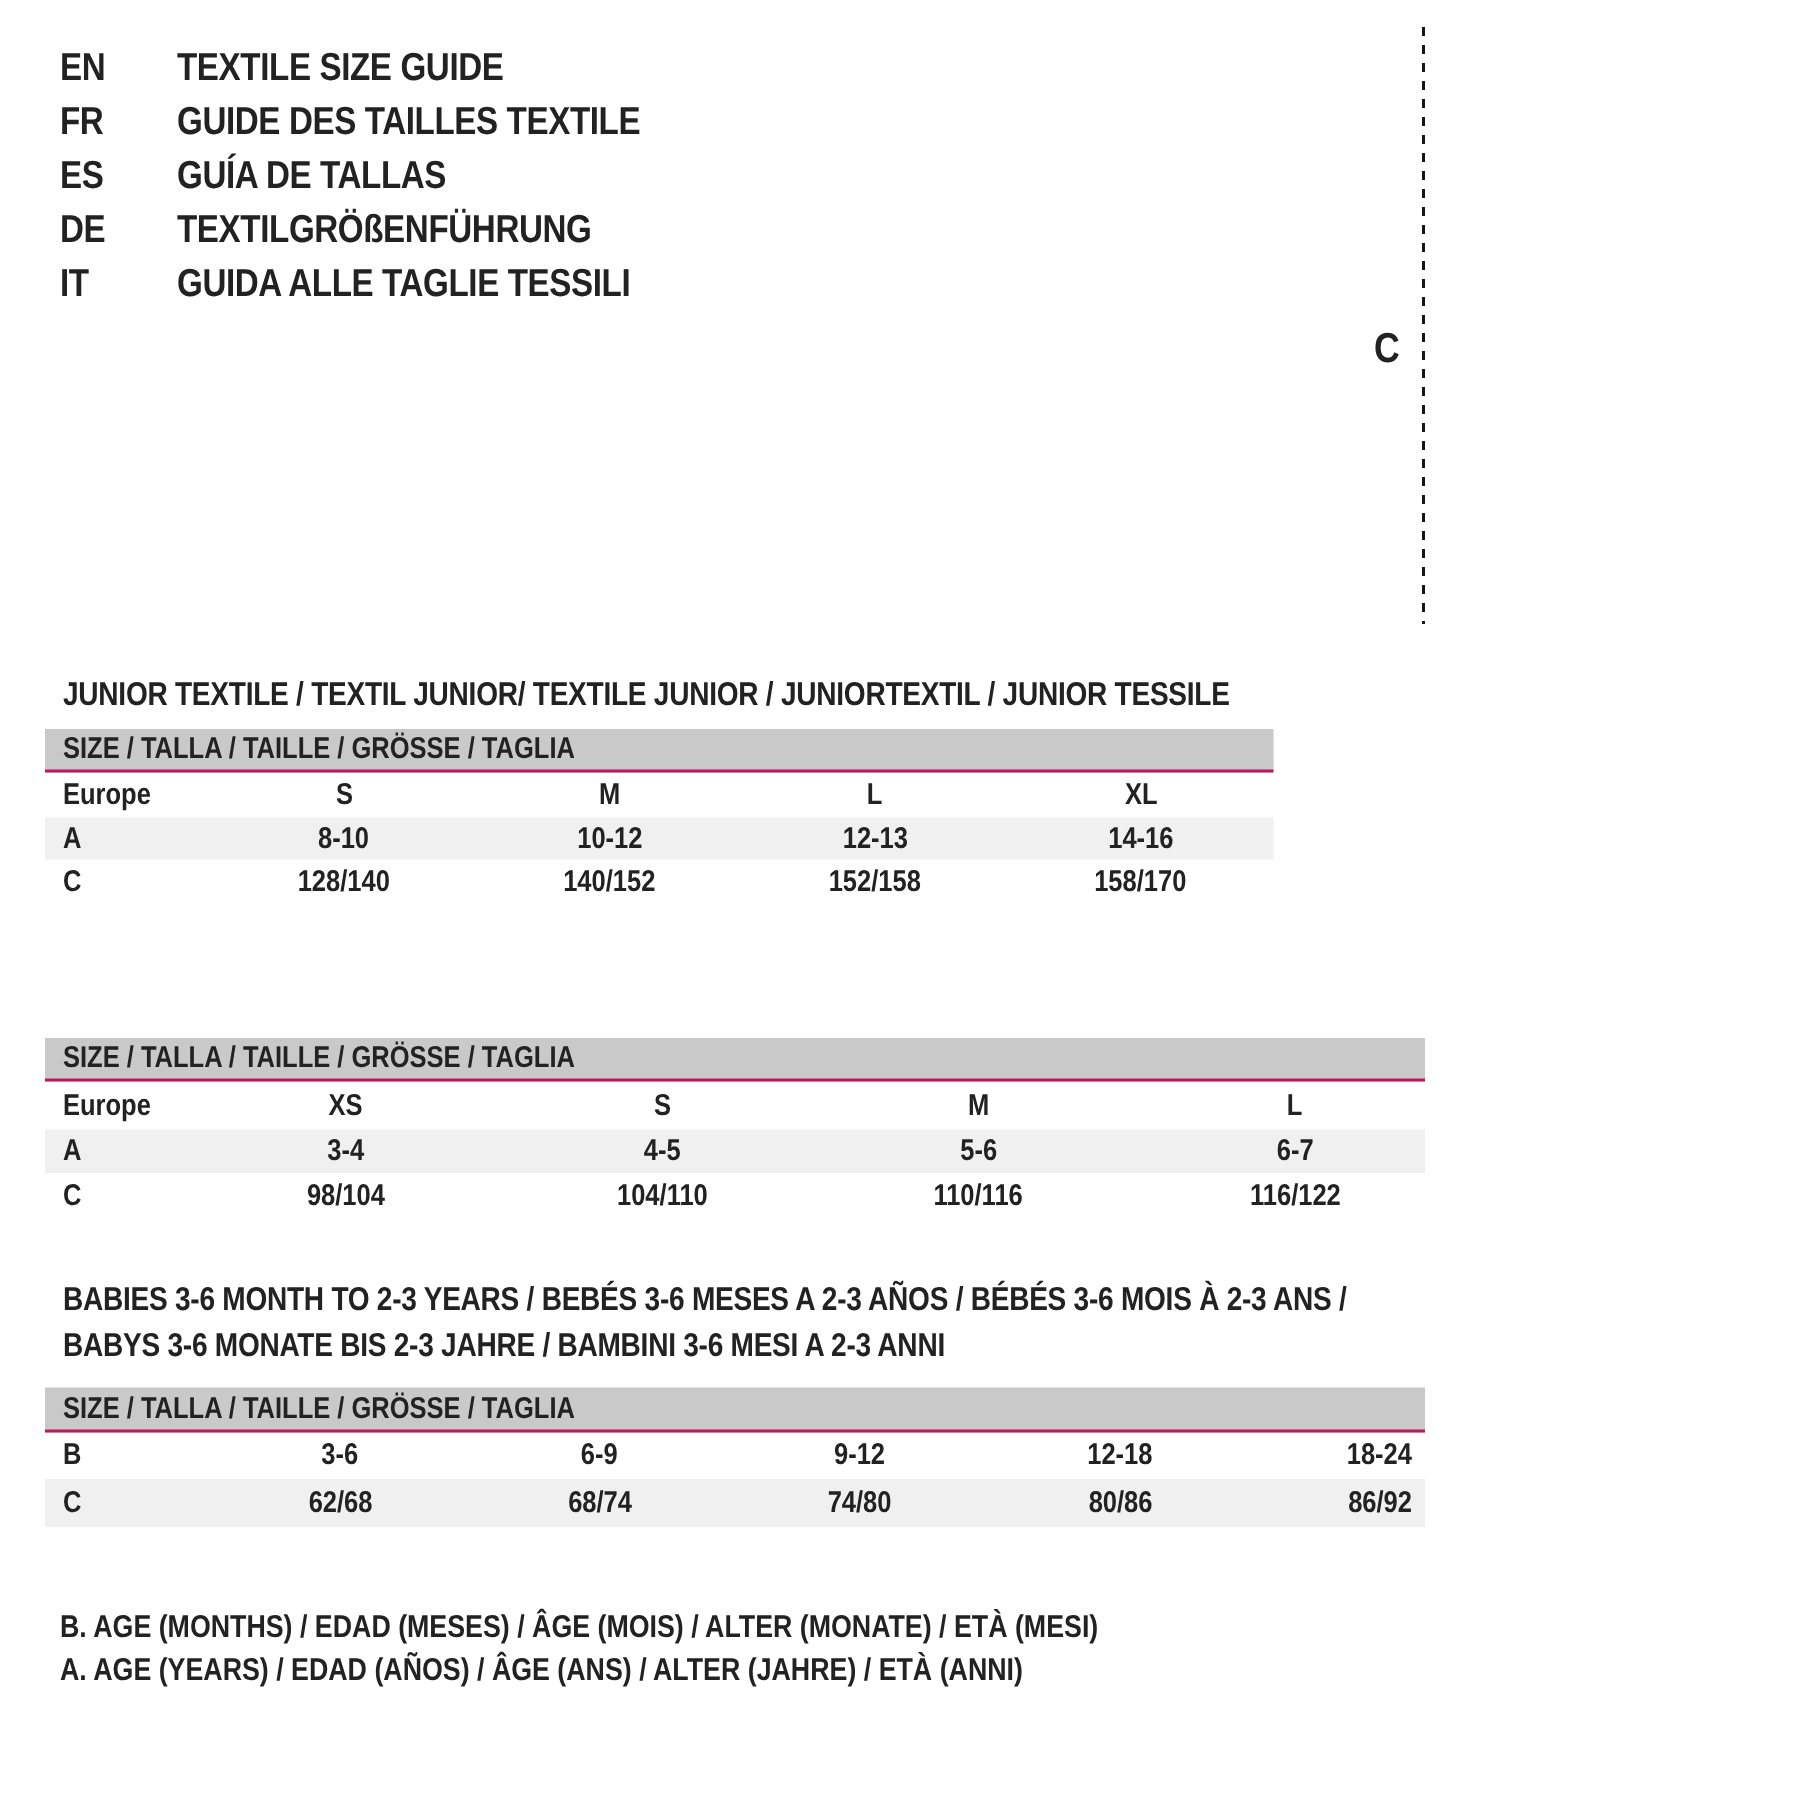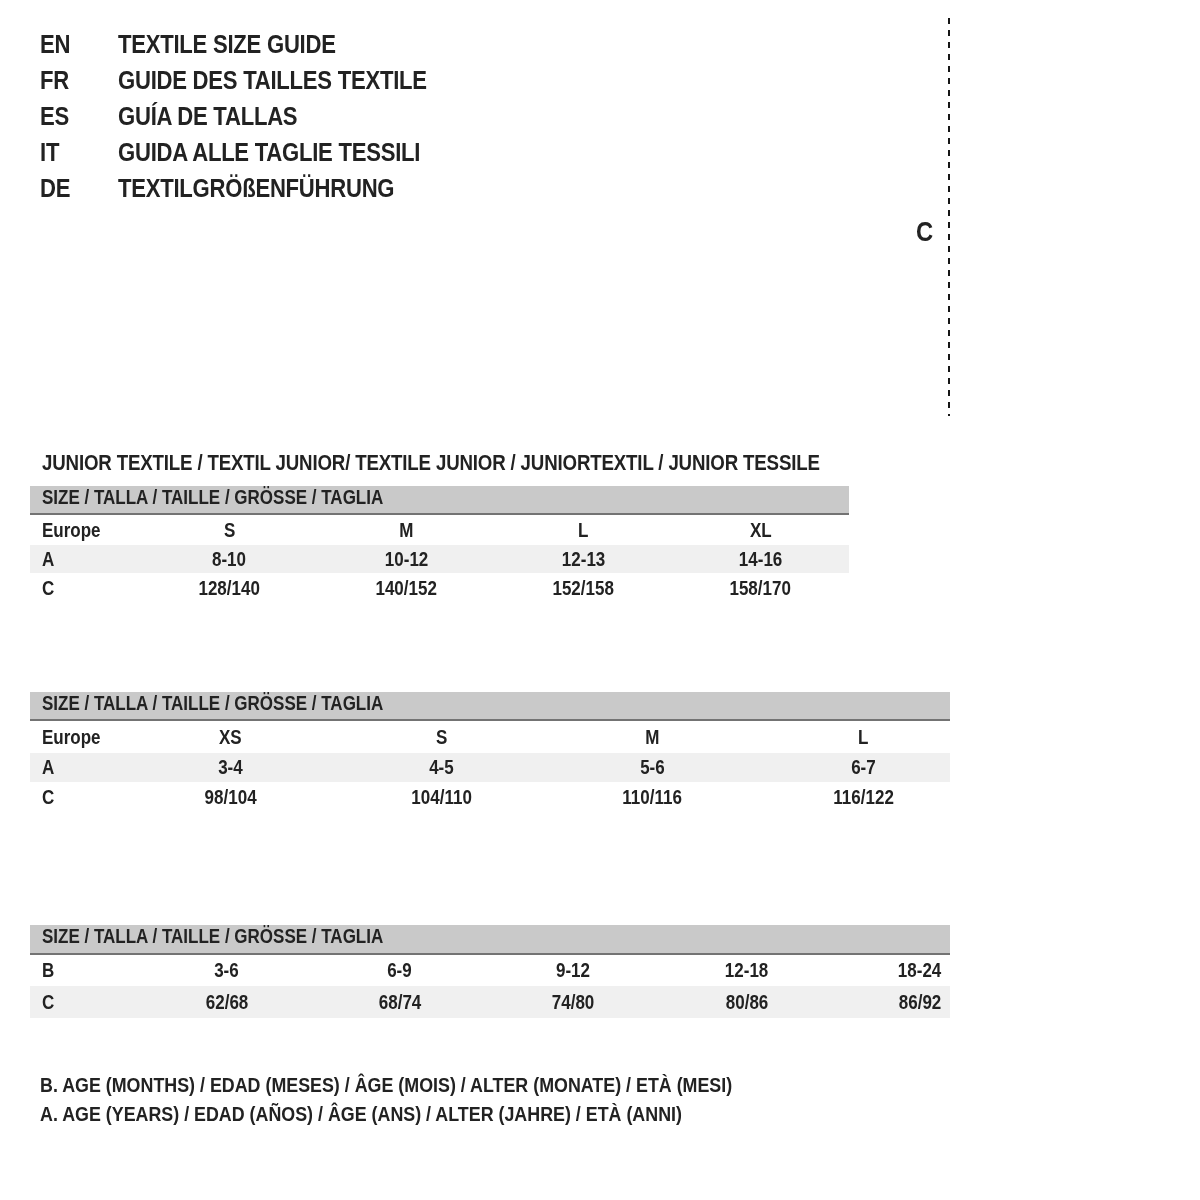--- a/index.html
+++ b/index.html
@@ -24,21 +24,21 @@
 
   
   .heading { position:absolute; font-size:22px; letter-spacing:-0.2px; }
   .h-junior   { left:42px; top:434px;margin-top:16px; }
   .h-children { left:42px; top:640px; }
   .h-babies   { left:42px; top:850px; line-height:31px; }
   .sub { font-size:13px; position:relative; top:3px; }
 
   
   .tbl  { position:absolute; font-size:20px; }
-  .bar  { background:#c9c9c9; border-bottom:2px solid #737373; display:flex; padding-left:12px; }
+  .bar  { background:#c9c9c9; border-bottom:2px solid #be185d; display:flex; align-items:center; padding-left:12px; }
   .row  { display:flex; align-items:center; }
   .alt  { background:#f0f0f0; }
   .c0   { padding-left:12px; }
   .cc   { text-align:center; }
 
   .junior { left:30px; top:486px; width:819px; }
   .junior .bar { height:29px; }
   .junior .row { height:29px; }
   .junior .r0 { height:30px; } .junior .r1 { height:28px; } .junior .r2 { height:30px; }
   .junior .c0 { width:111px; } .junior .cc { width:177px; }
@@ -69,26 +69,26 @@
     </div>
     <div class="lang-row">
       <span class="lang-code"><span class="cond">FR</span></span>
       <span class="cond">GUIDE DES TAILLES TEXTILE</span>
     </div>
     <div class="lang-row">
       <span class="lang-code"><span class="cond">ES</span></span>
       <span class="cond">GUÍA DE TALLAS</span>
     </div>
     <div class="lang-row">
+      <span class="lang-code"><span class="cond">DE</span></span>
+      <span class="cond">TEXTILGRÖßENFÜHRUNG</span>
+    </div>
+    <div class="lang-row">
       <span class="lang-code"><span class="cond">IT</span></span>
       <span class="cond">GUIDA ALLE TAGLIE TESSILI</span>
-    </div>
-    <div class="lang-row">
-      <span class="lang-code"><span class="cond">DE</span></span>
-      <span class="cond">TEXTILGRÖßENFÜHRUNG</span>
     </div>
   </div>
 
   <div class="dash-line"></div>
   <div class="c-label"><span class="cond">C</span></div>
   <svg class="baby-svg" viewBox="0 0 164 396" xmlns="http://www.w3.org/2000/svg">
     <g fill="#0b0b0b" stroke="none">
       <ellipse cx="48" cy="52" rx="10" ry="13"></ellipse>
       <ellipse cx="121" cy="52" rx="10" ry="13"></ellipse>
       <ellipse cx="84" cy="49" rx="35" ry="48"></ellipse>
@@ -158,20 +158,24 @@
     <div class="row r2">
       <div class="c0"><span class="cond">C</span></div>
       <div class="cc"><span class="cond-c">98/104</span></div>
       <div class="cc"><span class="cond-c">104/110</span></div>
       <div class="cc"><span class="cond-c">110/116</span></div>
       <div class="cc"><span class="cond-c">116/122</span></div>
       <div class="cc"><span class="cond-c">122/128</span></div>
     </div>
   </div>
 
+  <div class="heading h-babies">
+    <div><span class="cond">BABIES 3-6 MONTH TO 2-3 YEARS / BEBÉS 3-6 MESES A 2-3 AÑOS / BÉBÉS 3-6 MOIS À 2-3 ANS /</span></div>
+    <div><span class="cond">BABYS 3-6 MONATE BIS 2-3 JAHRE / BAMBINI 3-6 MESI A 2-3 ANNI</span></div>
+  </div>
   <div class="tbl babies">
     <div class="bar">
         <span class="cond">SIZE / TALLA / TAILLE / GRÖSSE / TAGLIA</span>
       </div>
     <div class="row r0">
       <div class="c0"><span class="cond">B</span></div>
       <div class="cc"><span class="cond-c">3-6</span></div>
       <div class="cc"><span class="cond-c">6-9</span></div>
       <div class="cc"><span class="cond-c">9-12</span></div>
       <div class="cc"><span class="cond-c">12-18</span></div>

